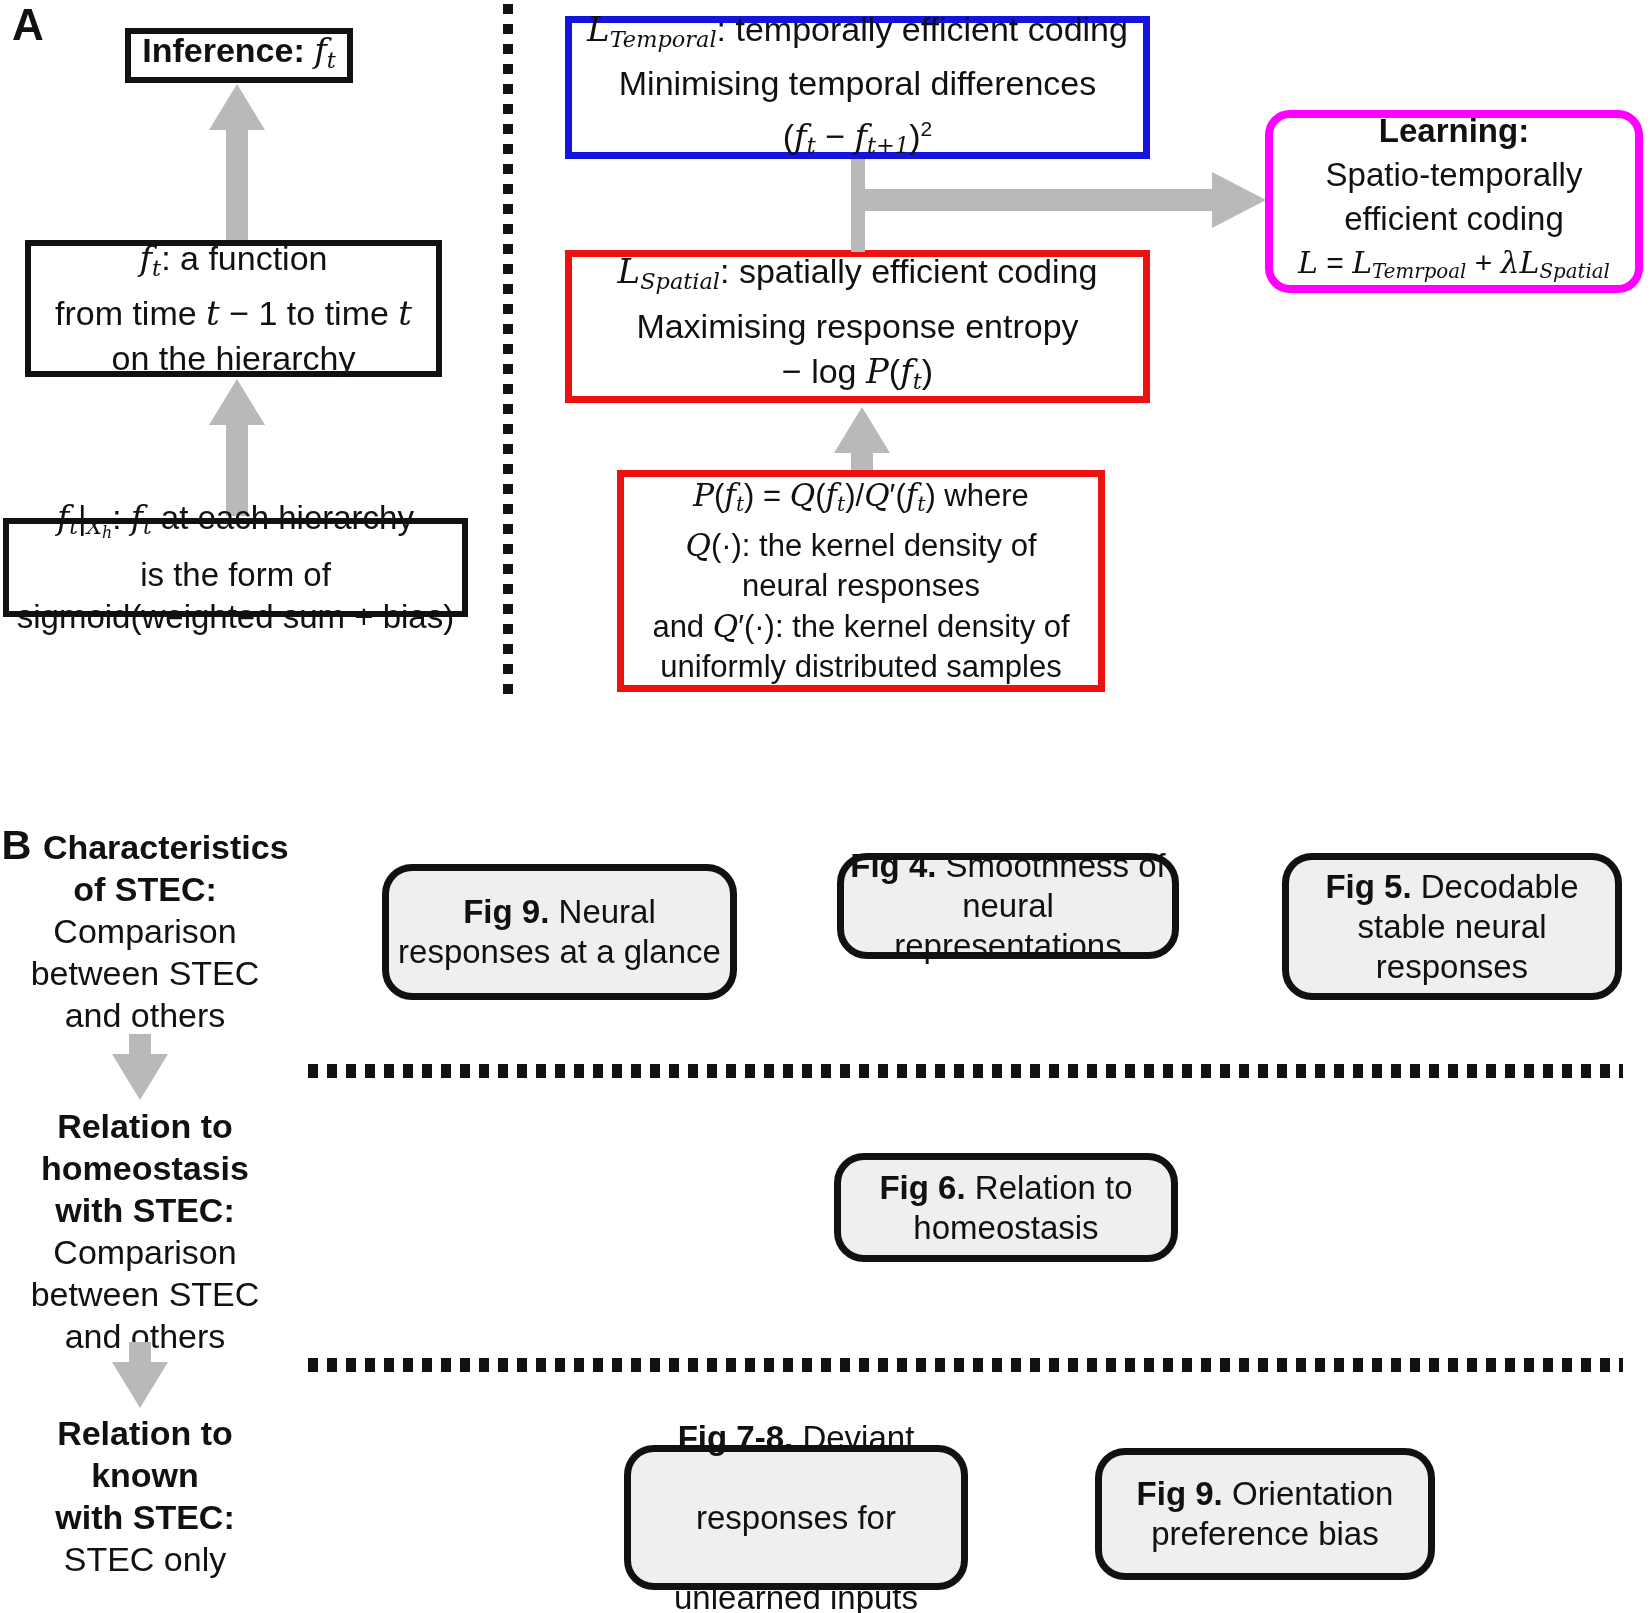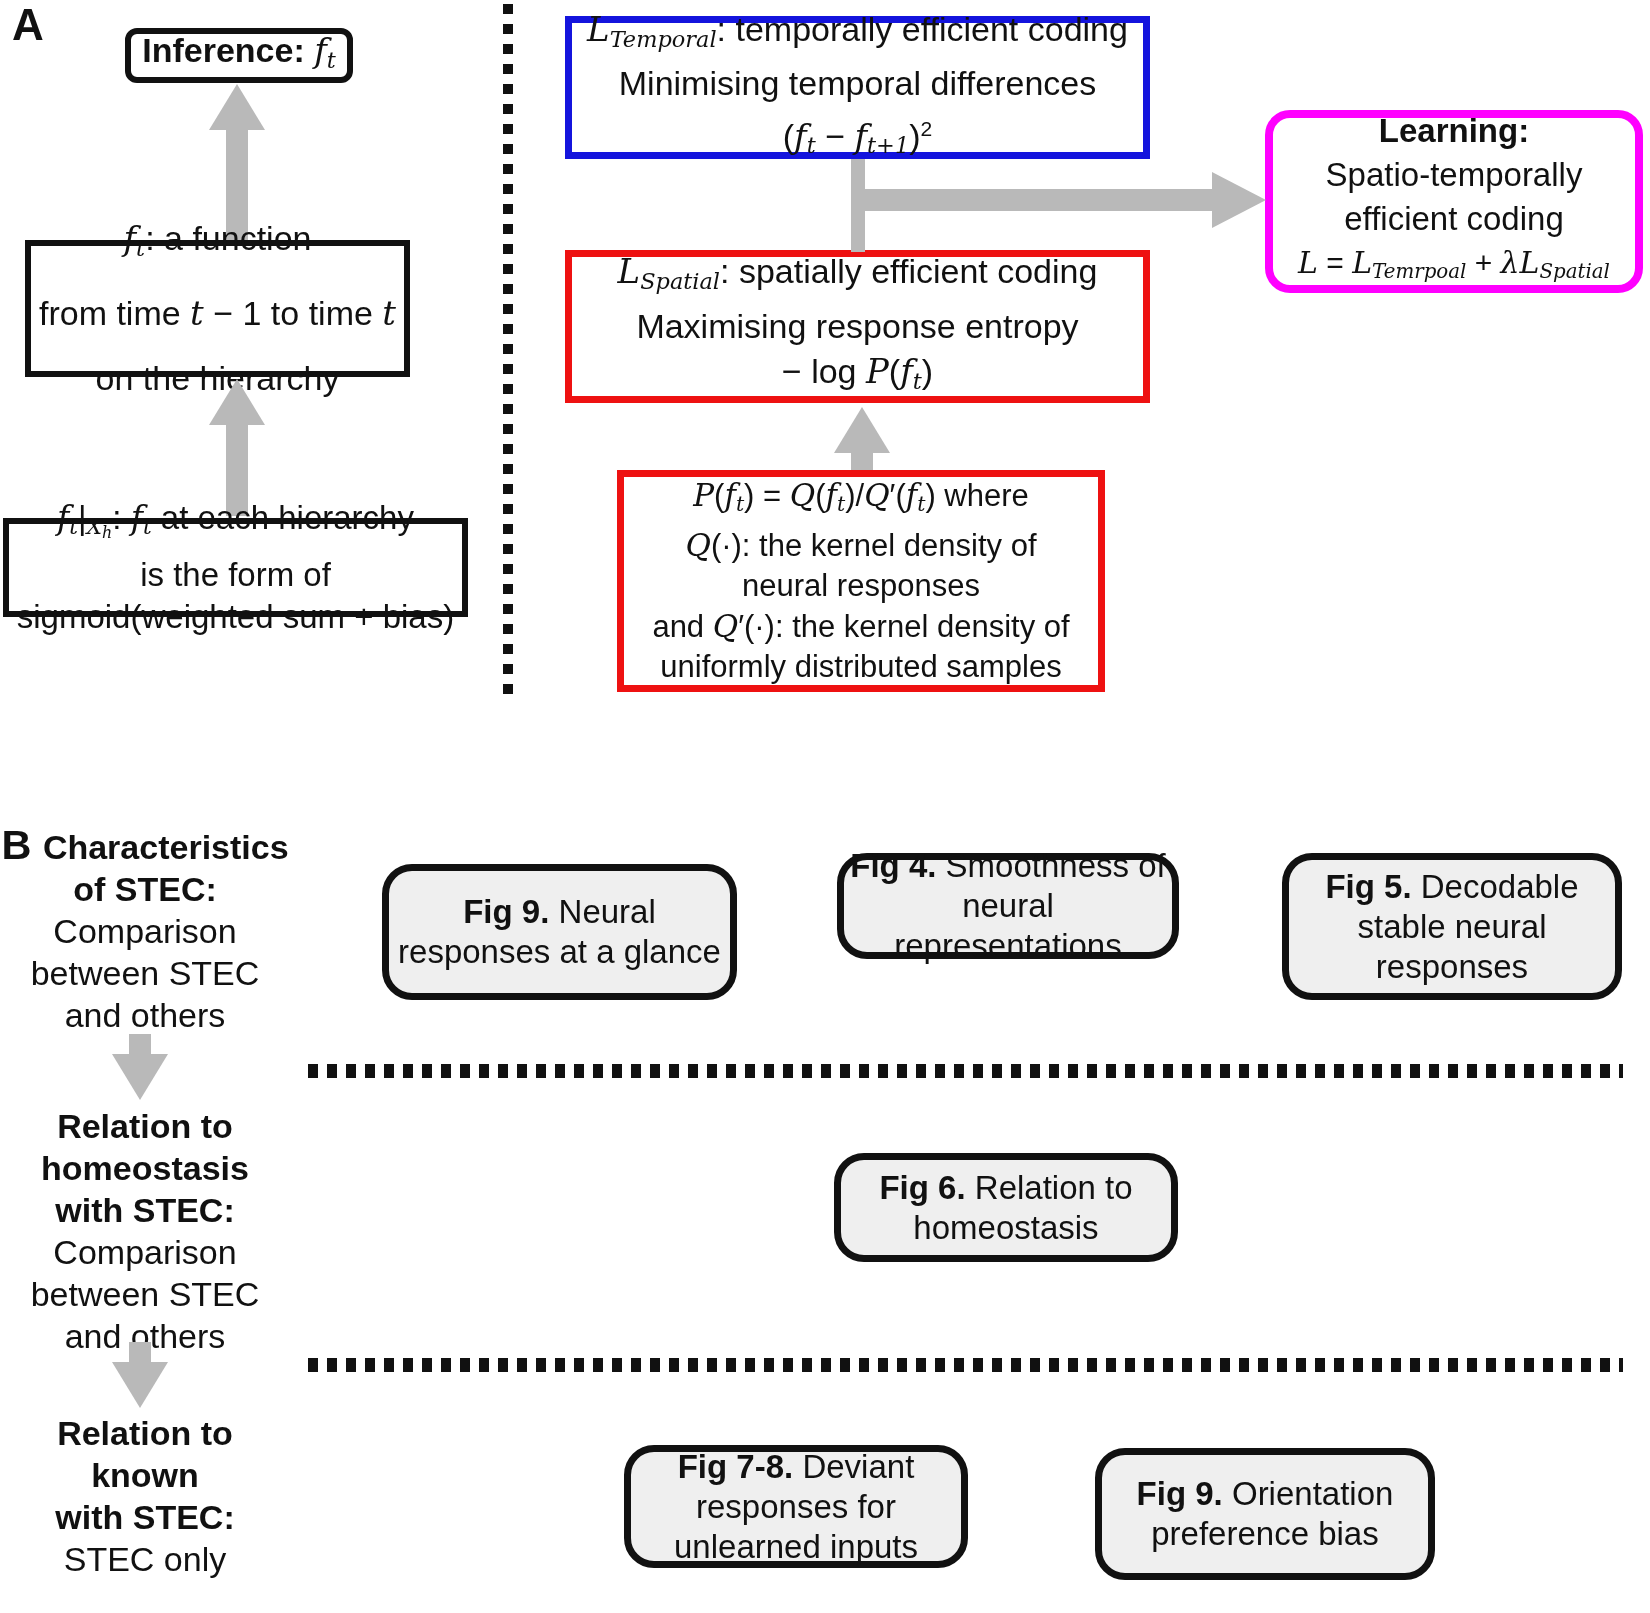--- a/index.html
+++ b/index.html
@@ -63,30 +63,30 @@
 </style>
 </head>
 <body>
 
 <div id="canvas">
 
   <div class="panel-label" style="left:12px;top:0px;">A</div>
 
   <div class="vdots" style="left:503px;top:4px;height:700px;"></div>
 
-  <div class="box bk fs34" style="left:125px;top:28px;width:228px;height:55px;border-radius:12px;">
+  <div class="box bk fs34" style="left:125px;top:28px;width:228px;height:55px;">
       <div class="tline"><span class="seg-b">Inference: </span><span class="seg-m">f</span><span class="seg-ms">t</span></div>
     </div>
 
   <div class="arrow-v" style="left:209px;top:84px;height:156px;">
     <div class="head-up"></div>
     <div class="shaft-v"></div>
   </div>
 
-  <div class="box bk fs34" style="left:25px;top:240px;width:385px;height:137px;gap:20px;">
+  <div class="box bk fs34" style="left:25px;top:240px;width:417px;height:137px;">
       <div class="tline"><span class="seg-m">f</span><span class="seg-ms">t</span><span class="seg-n">: a function</span></div>
       <div class="tline"><span class="seg-n">from time </span><span class="seg-m">t</span><span class="seg-n"> − 1 to time </span><span class="seg-m">t</span></div>
       <div class="tline"><span class="seg-n">on the hierarchy</span></div>
     </div>
 
   <div class="arrow-v" style="left:209px;top:379px;height:137px;">
     <div class="head-up"></div>
     <div class="shaft-v"></div>
   </div>
 
@@ -185,21 +185,21 @@
 
   <div class="hdots" style="left:308px;top:1064px;width:1315px;"></div>
 
   <div class="box round figtext" style="left:834px;top:1153px;width:344px;height:109px;">
       <div class="tline"><span class="seg-b">Fig 6.</span><span class="seg-n"> Relation to</span></div>
       <div class="tline"><span class="seg-n">homeostasis</span></div>
     </div>
 
   <div class="hdots" style="left:308px;top:1358px;width:1315px;"></div>
 
-  <div class="box round figtext" style="left:624px;top:1445px;width:344px;height:123px;">
+  <div class="box round figtext" style="left:624px;top:1445px;width:344px;height:145px;gap:40px;">
       <div class="tline"><span class="seg-b">Fig 7-8.</span><span class="seg-n"> Deviant</span></div>
       <div class="tline"><span class="seg-n">responses for</span></div>
       <div class="tline"><span class="seg-n">unlearned inputs</span></div>
     </div>
 
   <div class="box round figtext" style="left:1095px;top:1448px;width:340px;height:132px;">
       <div class="tline"><span class="seg-b">Fig 9.</span><span class="seg-n"> Orientation</span></div>
       <div class="tline"><span class="seg-n">preference bias</span></div>
     </div>
 

